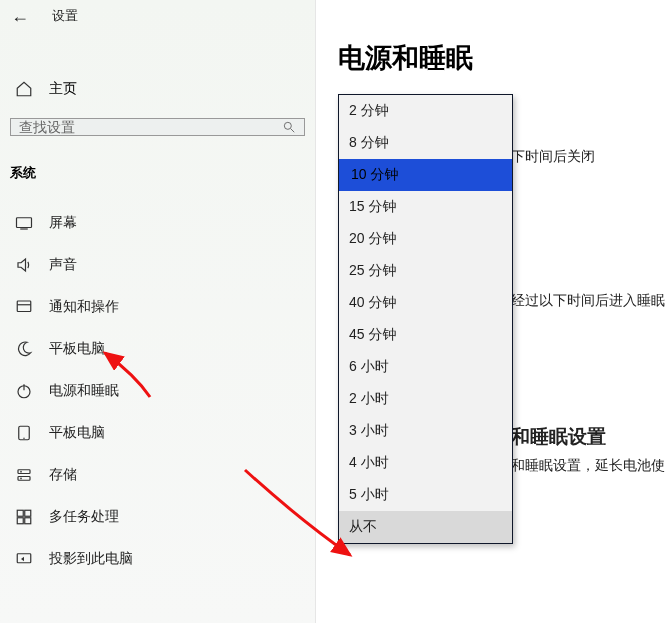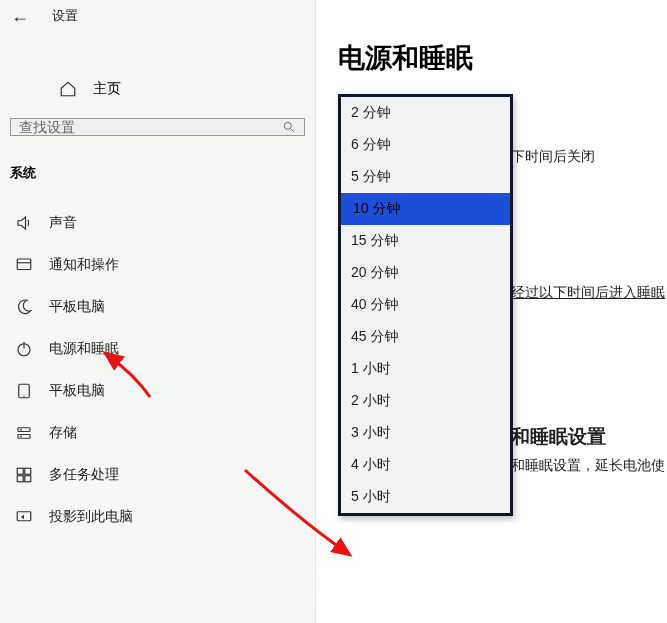--- a/index.html
+++ b/index.html
@@ -37,21 +37,20 @@
     font-size: 13px;
     color: #222;
   }
   .home-row {
     display: flex;
     align-items: center;
     padding: 10px 0 10px 15px;
     gap: 16px;
     margin-top: 30px;
     margin-bottom: 10px;
-    margin-left: 44px;
   }
   .home-icon { width: 18px; height: 18px; display:flex; align-items:center; justify-content:center;}
   .search-wrap { padding: 0 10px 18px 10px; }
   .search-box {
     width: 100%;
     height: 18px;
     border: 1px solid #999;
     background: #edf0ef;
     display: flex;
     align-items: center;
@@ -97,21 +96,21 @@
     color: #000;
   }
   .hint-text {
     position: absolute;
     left: 195px;
     font-size: 14px;
     color: #222;
     white-space: nowrap;
   }
   .hint1 { top: 148px; }
-  .hint2 { top: 284px; text-decoration: underline; }
+  .hint2 { top: 292px; }
   .section-h {
     position: absolute;
     left: 195px;
     top: 424px;
     font-size: 19px;
     font-weight: 600;
     color: #222;
     white-space: nowrap;
   }
   .section-sub {
@@ -121,21 +120,21 @@
     font-size: 14px;
     color: #222;
     white-space: nowrap;
   }
   .dropdown {
     position: absolute;
     left: 22px;
     top: 94px;
     width: 175px;
     background: #f2f2f2;
-    border: 3px solid #0f172a;
+    border: 1px solid #0f172a;
     box-shadow: 2px 3px 6px rgba(0,0,0,0.25);
     z-index: 10;
   }
   .dd-item {
     padding: 7px 10px;
     font-size: 14px;
     color: #222;
   }
   .dd-item.selected { background: #1d4ed8; color: #000; padding-left: 12px; }
   .dd-item.hover { background: #d9d9d9; }
@@ -170,20 +169,29 @@
           </svg>
       </span>
     </div>
   </div>
 
   <div class="group-header">系统</div>
 
   <div id="nav-list">
       <div class="nav-item">
         <span class="nav-icon">
+          <svg width="18" height="14" viewBox="0 0 24 18" fill="none" stroke="#333" stroke-width="1.6">
+            <rect x="2" y="2" width="20" height="13" rx="1"></rect>
+            <line x1="7" y1="17" x2="17" y2="17"></line>
+          </svg>
+        </span>
+        <span>屏幕</span>
+      </div>
+      <div class="nav-item">
+        <span class="nav-icon">
           <svg width="18" height="18" viewBox="0 0 24 24" fill="none" stroke="#333" stroke-width="1.6">
             <path d="M4 9v6h4l6 5V4l-6 5H4z"></path>
             <path d="M17 8c1.5 1.5 1.5 6.5 0 8"></path>
           </svg>
         </span>
         <span>声音</span>
       </div>
       <div class="nav-item">
         <span class="nav-icon">
           <svg width="18" height="18" viewBox="0 0 24 24" fill="none" stroke="#333" stroke-width="1.6">
@@ -256,32 +264,33 @@
 <div class="right-panel">
   <div class="page-title">电源和睡眠</div>
 
   <div class="hint-text hint1">下时间后关闭</div>
   <div class="hint-text hint2">经过以下时间后进入睡眠</div>
   <div class="section-h">和睡眠设置</div>
   <div class="section-sub">和睡眠设置，延长电池使</div>
 
   <div class="dropdown" id="dropdown">
       <div class="dd-item">2 分钟</div>
-      <div class="dd-item">6 分钟</div>
-      <div class="dd-item">5 分钟</div>
+      <div class="dd-item">8 分钟</div>
       <div class="dd-item selected">10 分钟</div>
       <div class="dd-item">15 分钟</div>
       <div class="dd-item">20 分钟</div>
+      <div class="dd-item">25 分钟</div>
       <div class="dd-item">40 分钟</div>
       <div class="dd-item">45 分钟</div>
-      <div class="dd-item">1 小时</div>
+      <div class="dd-item">6 小时</div>
       <div class="dd-item">2 小时</div>
       <div class="dd-item">3 小时</div>
       <div class="dd-item">4 小时</div>
       <div class="dd-item">5 小时</div>
+      <div class="dd-item hover">从不</div>
     </div>
 </div>
 
 <svg class="arrow" style="left:95px; top:345px;" width="60" height="55">
   <defs>
       <marker id="ah1" markerWidth="8" markerHeight="8" refX="6" refY="3" orient="auto">
         <path d="M0,0 L7,3 L0,6 Z" fill="#e11"></path>
       </marker>
     </defs>
   <path d="M55,52 Q40,30 10,8" stroke="#e11" stroke-width="3" fill="none" marker-end="url(#ah1)"></path>

